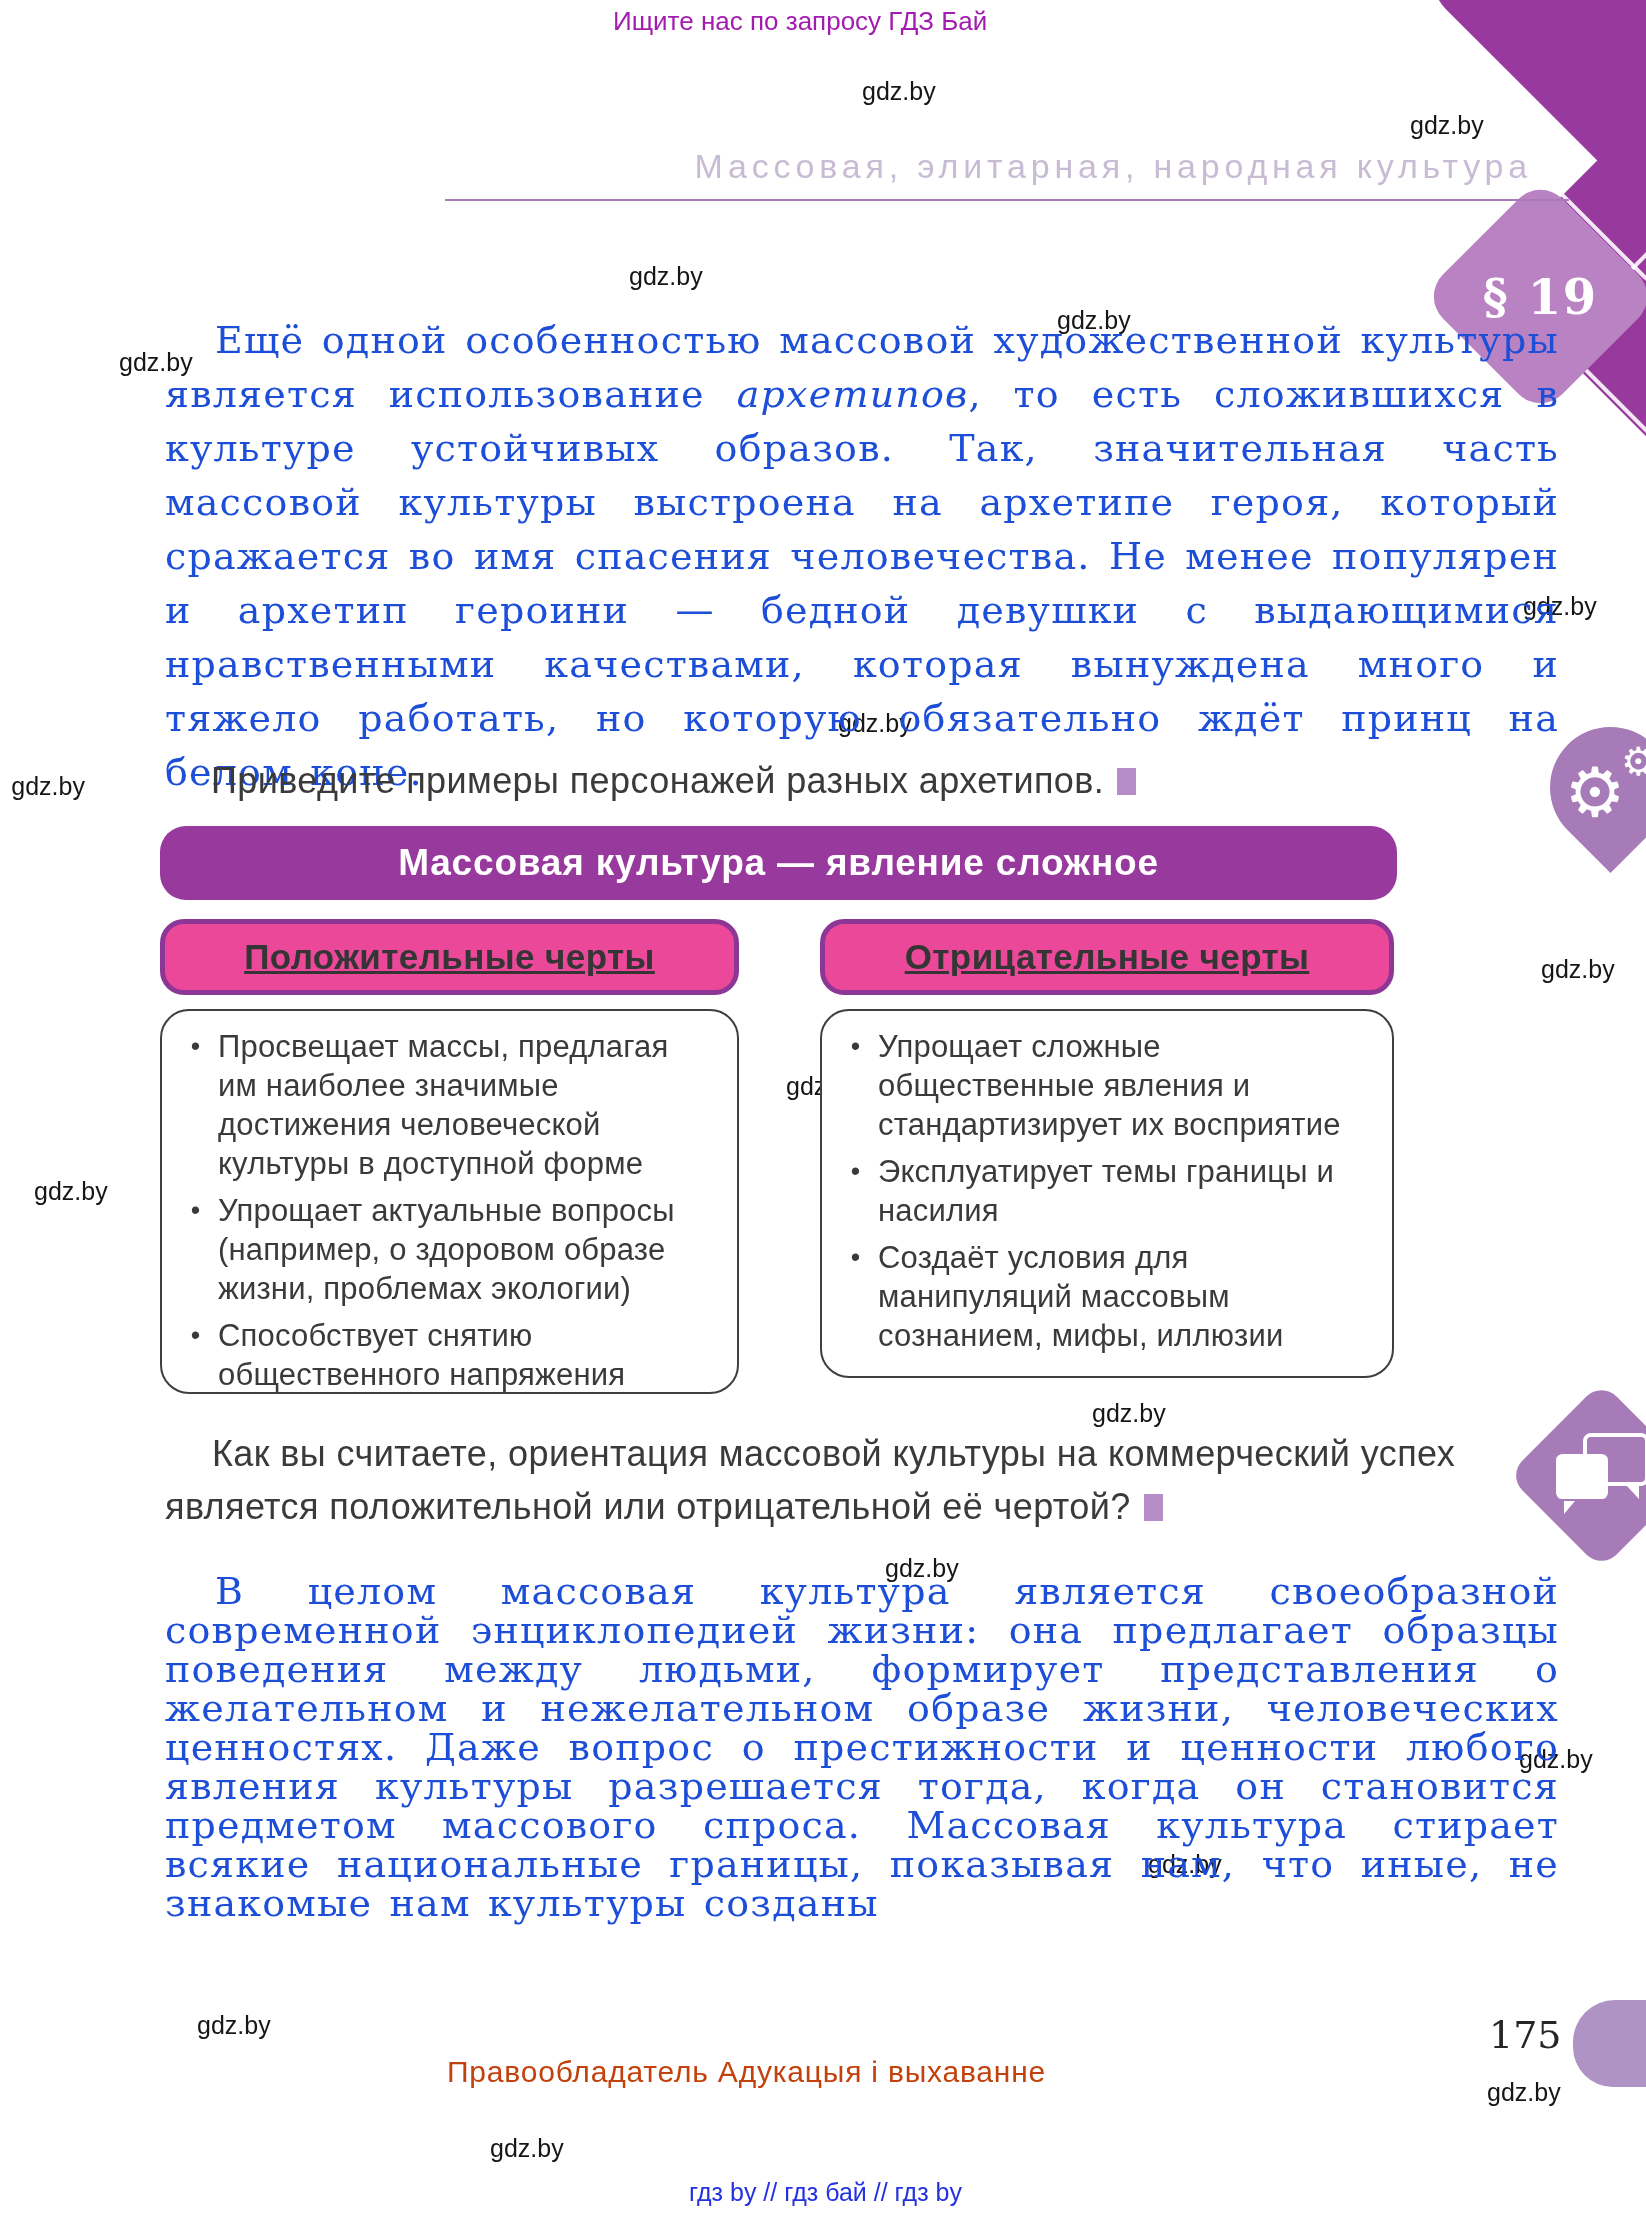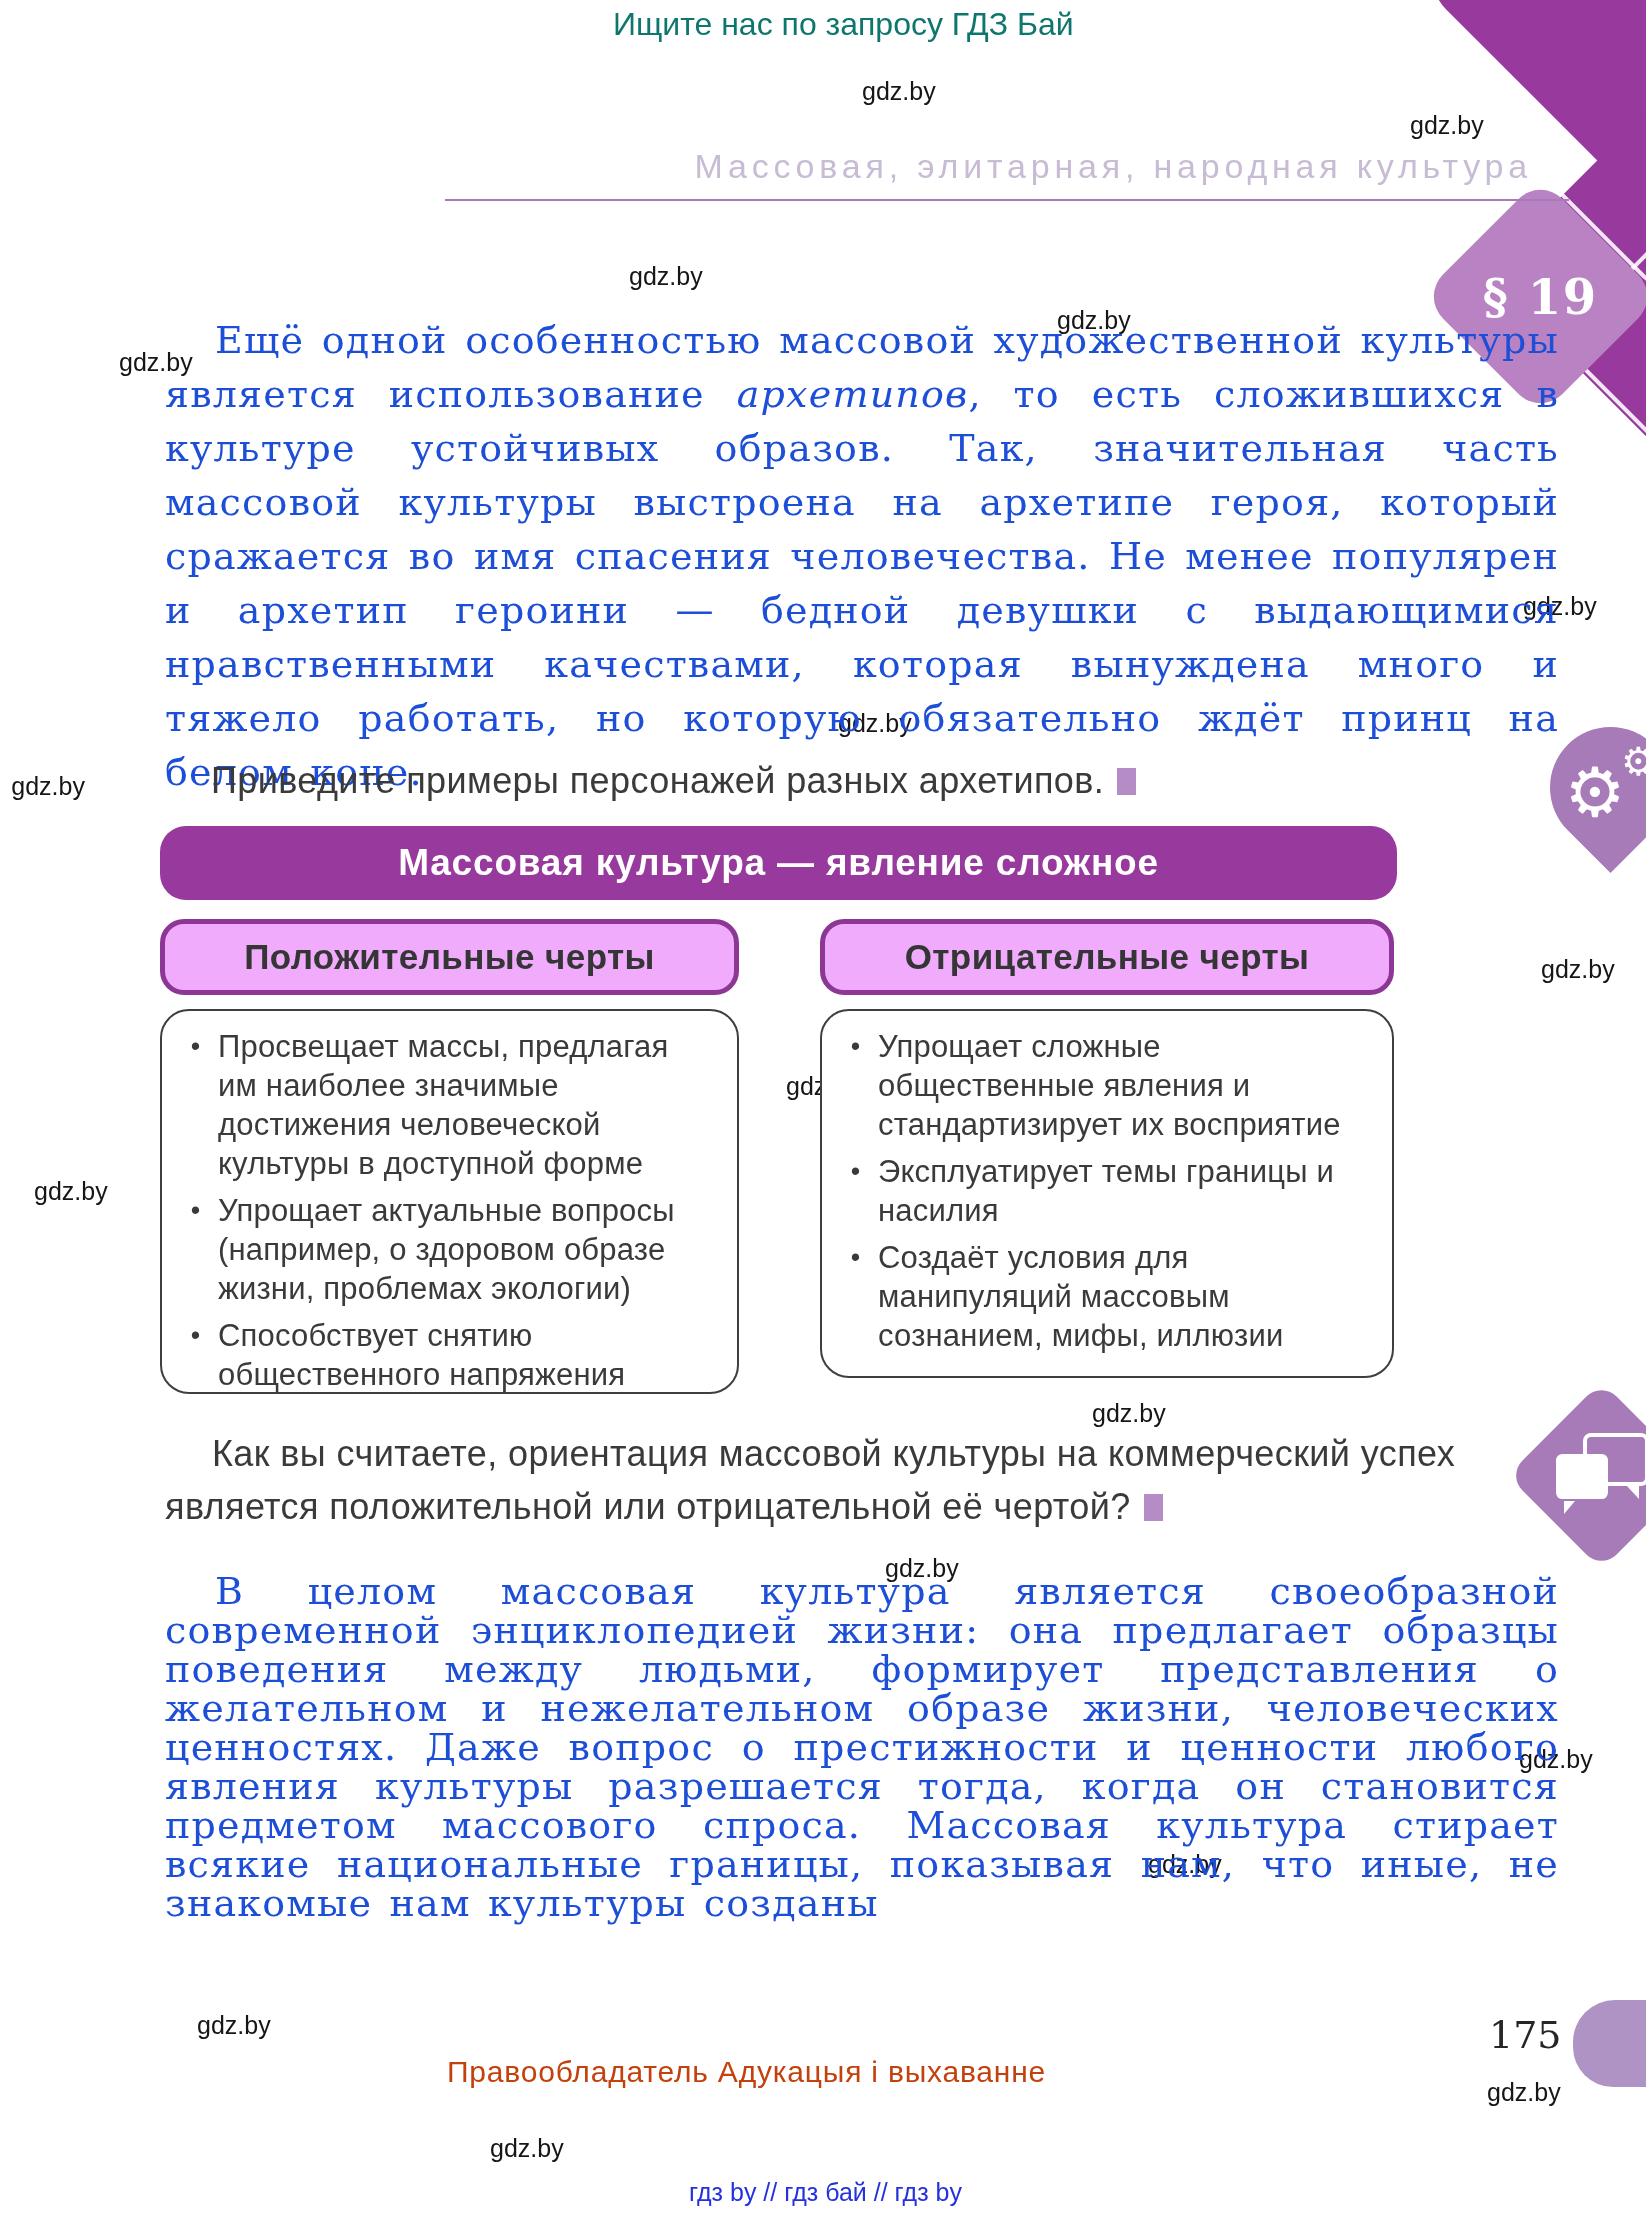--- a/index.html
+++ b/index.html
@@ -4,21 +4,21 @@
 <style>
   html,body{margin:0;padding:0;background:#777;}
   #page{
     position:relative;width:1647px;height:2216px;background:#ffffff;
     overflow:hidden;font-family:"Liberation Sans",sans-serif;
   }
   .abs{position:absolute;}
   
   .wm{position:absolute;font-family:"Liberation Sans",sans-serif;font-size:25px;color:#161616;white-space:nowrap;}
   
-  .green{font-size:32px;color:#0f766e;white-space:nowrap;text-align:right;}
+  .green{font-size:26px;color:#a21caf;white-space:nowrap;text-align:right;}
   
   .pagehead{font-size:34px;letter-spacing:4.8px;color:#c8bcd4;white-space:nowrap;}
   .pagehead-rule{height:2.4px;background:#aa79b9;}
   
   .dia{position:absolute;transform:rotate(45deg);}
   .dia-fill{background:#98399e;border-radius:56px;}
   .dia-line{border:4px solid rgba(255,255,255,.88);border-radius:32px;background:transparent;}
   .badge{background:#b983c3;border-radius:31px;display:flex;align-items:center;justify-content:center;}
   .badge span{transform:rotate(-45deg);color:#ffffff;font-family:"DejaVu Serif",serif;font-weight:bold;font-size:48px;letter-spacing:1.6px;}
   
@@ -29,22 +29,22 @@
   .para .ind{display:inline-block;width:50px;}
   
   .quest{font-size:36px;line-height:53px;color:#3a3a3a;letter-spacing:0.4px;}
   .sq{display:inline-block;width:19.3px;height:27px;background:#b58cc6;margin-left:13px;vertical-align:-2.4px;}
   
   .scheme-title{
     background:#98399e;border-radius:26px;color:#fff;display:flex;align-items:center;justify-content:center;
     font-size:37px;font-weight:bold;letter-spacing:0.8px;
   }
   .colhead{
-    background:#f0abfc;border:5.6px solid #8c3795;border-radius:24px;display:flex;align-items:center;justify-content:center;
-    font-size:35px;font-weight:bold;color:#353535;box-sizing:border-box;letter-spacing:0.4px;
+    background:#ec4899;border:5.6px solid #8c3795;border-radius:24px;display:flex;align-items:center;justify-content:center;
+    font-size:35px;font-weight:bold;color:#353535;box-sizing:border-box;letter-spacing:0.4px;text-decoration:underline;
   }
   .colbox{
     border:2.4px solid #3f3f3f;border-radius:29px;box-sizing:border-box;background:#fff;
     padding:16px 24px 8px 24px;
   }
   .colbox ul{margin:0;padding:0;list-style:none;}
   .colbox li{
     position:relative;font-size:31px;line-height:39px;color:#3a3a3a;padding-left:32px;margin-bottom:8px;letter-spacing:0.2px;
   }
   .colbox li::before{content:"•";position:absolute;left:4.8px;top:0;font-size:27px;color:#3a3a3a;}

